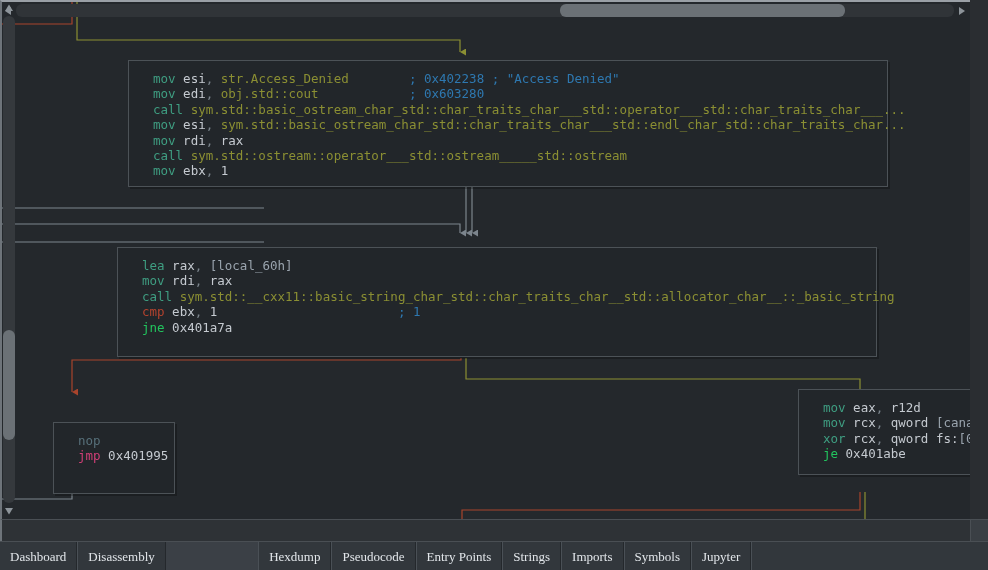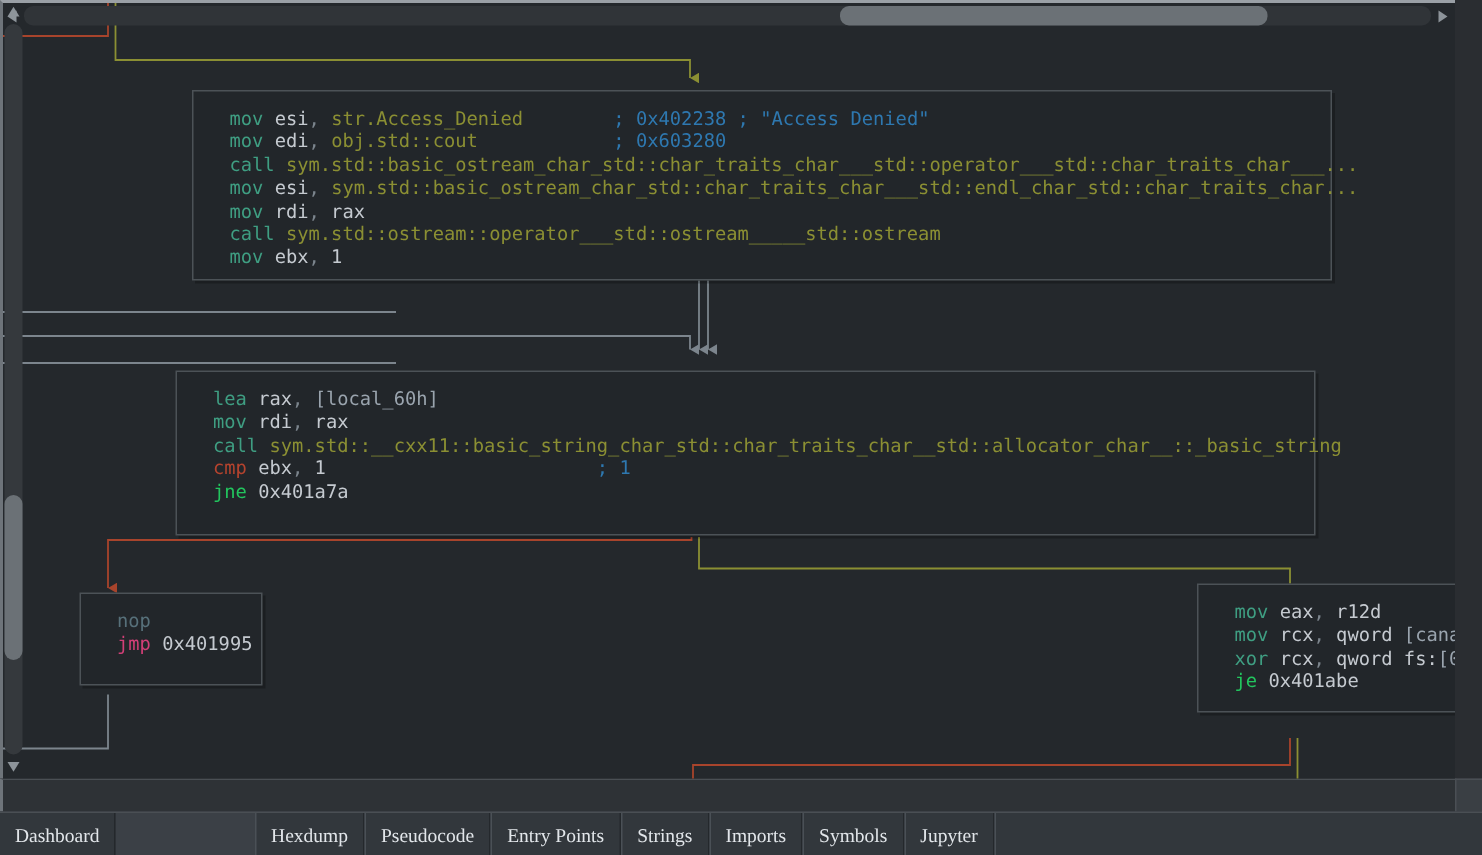--- a/index.html
+++ b/index.html
@@ -162,21 +162,21 @@
       </g>
     </svg>
 
     <div id="blocks">
         <div class="bb bb-shadow" style="left: 85px; top: 58px; width: 760px; height: 127px;">
           <div class="asm"><span class="ln"><span class="mn">mov</span> <span class="reg">esi<span class="punc">,</span> <span class="sym">str.Access_Denied</span></span><span class="punc">        </span><span class="cmt">; 0x402238 </span><span class="str">; "Access Denied"</span></span><span class="ln"><span class="mn">mov</span> <span class="reg">edi<span class="punc">,</span> <span class="sym">obj.std::cout</span></span><span class="punc">            </span><span class="cmt">; 0x603280</span></span><span class="ln"><span class="mn">call</span> <span class="reg"><span class="sym">sym.std::basic_ostream_char_std::char_traits_char___std::operator___std::char_traits_char___...</span></span></span><span class="ln"><span class="mn">mov</span> <span class="reg">esi<span class="punc">,</span> <span class="sym">sym.std::basic_ostream_char_std::char_traits_char___std::endl_char_std::char_traits_char...</span></span></span><span class="ln"><span class="mn">mov</span> <span class="reg">rdi<span class="punc">,</span> rax</span></span><span class="ln"><span class="mn">call</span> <span class="reg"><span class="sym">sym.std::ostream::operator___std::ostream_____std::ostream</span></span></span><span class="ln"><span class="mn">mov</span> <span class="reg">ebx<span class="punc">,</span> 1</span></span></div>
         </div>
         <div class="bb bb-shadow" style="left: 74px; top: 245px; width: 760px; height: 110px;">
           <div class="asm"><span class="ln"><span class="mn">lea</span> <span class="reg">rax<span class="punc">,</span> <span class="mem">[local_60h]</span></span></span><span class="ln"><span class="mn">mov</span> <span class="reg">rdi<span class="punc">,</span> rax</span></span><span class="ln"><span class="mn">call</span> <span class="reg"><span class="sym">sym.std::__cxx11::basic_string_char_std::char_traits_char__std::allocator_char__::_basic_string</span></span></span><span class="ln"><span class="mn-cmp">cmp</span> <span class="reg">ebx<span class="punc">,</span> 1</span><span class="punc">                        </span><span class="cmt">; 1</span></span><span class="ln"><span class="mn-cond">jne</span> <span class="reg"><span class="num">0x401a7a</span></span></span></div>
         </div>
-        <div class="bb bb-shadow" style="left: 10px; top: 393px; width: 122px; height: 62px;">
+        <div class="bb bb-shadow" style="left: 10px; top: 420px; width: 122px; height: 72px;">
           <div class="asm"><span class="ln"><span class="mn-nop">nop</span></span><span class="ln"><span class="mn-jmp">jmp</span> <span class="reg"><span class="num">0x401995</span></span></span></div>
         </div>
         <div class="bb bb-shadow" style="left: 755px; top: 387px; width: 210px; height: 86px;">
           <div class="asm"><span class="ln"><span class="mn">mov</span> <span class="reg">eax<span class="punc">,</span> r12d</span></span><span class="ln"><span class="mn">mov</span> <span class="reg">rcx<span class="punc">,</span> qword <span class="mem">[canary]</span></span></span><span class="ln"><span class="mn">xor</span> <span class="reg">rcx<span class="punc">,</span> qword fs:<span class="mem">[0x28]</span></span></span><span class="ln"><span class="mn-cond">je</span> <span class="reg"><span class="num">0x401abe</span></span></span></div>
         </div>
       </div>
   </div>
 
   <div id="vsb" class="sb">
     <div id="vsb-groove"></div>
@@ -206,20 +206,23 @@
         <path d="M11 11 L5 7 L5 15 Z" fill="#8d949a"></path>
       </svg>
     </div>
   </div>
   <div id="corner"></div>
 
   <div id="tabbar">
       <div class="tab">
         <span>Dashboard</span>
       </div>
+      <div class="tab">
+        <span>Disassembly</span>
+      </div>
       <div class="tab active">
         <span>Graph (main)</span>
       </div>
       <div class="tab">
         <span>Hexdump</span>
       </div>
       <div class="tab">
         <span>Pseudocode</span>
       </div>
       <div class="tab">

